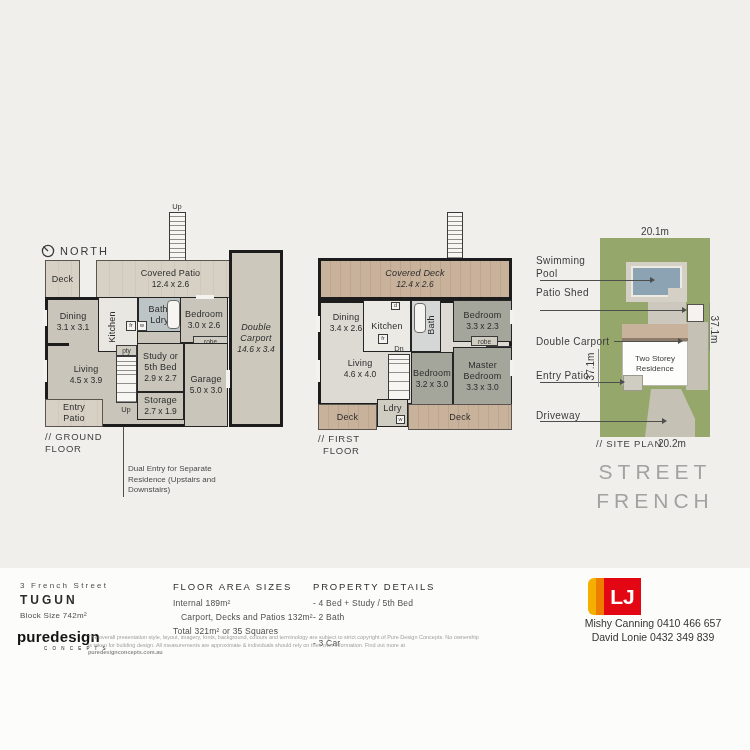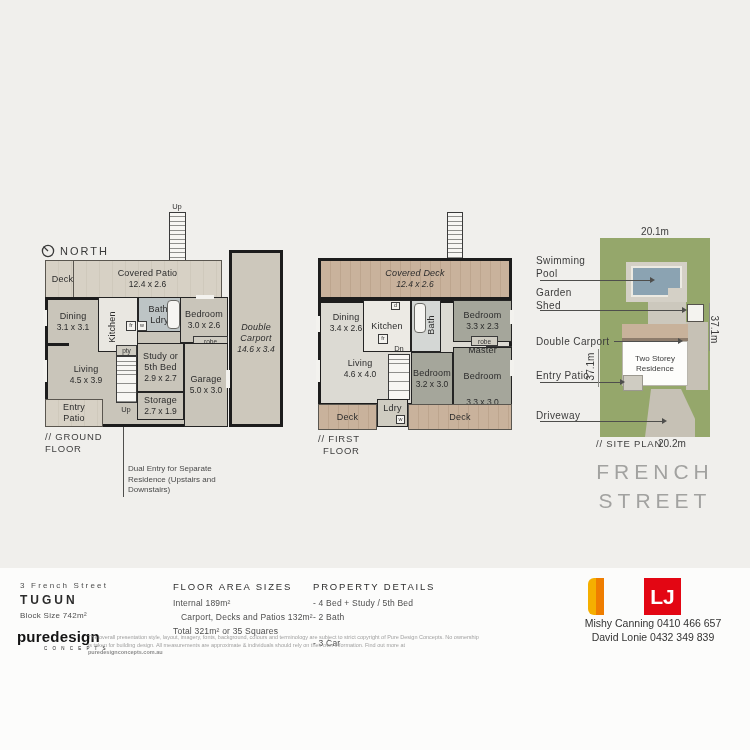--- a/index.html
+++ b/index.html
@@ -42,21 +42,21 @@
         </svg>
     </div>
     <div class="abs" style="left:60px;top:245px;font-size:11px;letter-spacing:2px;color:#3a3a3a;">NORTH</div>
 
     <div class="updn" style="left:166px;top:202px;width:22px;">Up</div>
     <div class="stairs" style="left:169px;top:212px;width:17px;height:50px;"></div>
 
     <div class="room edge patiotx" style="left:45px;top:260px;width:35px;height:38px;">
       <span class="rname">Deck</span>
     </div>
-    <div class="room edge patiotx" style="left:73px;top:260px;width:149px;height:38px;">
+    <div class="room edge patiotx" style="left:96px;top:260px;width:149px;height:38px;">
       <span class="rname">Covered Patio</span>
       <span class="rdims">12.4 x 2.6</span>
     </div>
 
     <div class="room wall3" style="left:229px;top:250px;width:54px;height:177px;background:#cdc8bc;">
       <span class="rname">Double</span>
       <span class="rname">Carport</span>
       <span class="rdims">14.6 x 3.4</span>
     </div>
 
@@ -184,21 +184,21 @@
       <div class="rdims">4.6 x 4.0</div>
     </div>
 
     <div class="updn" style="left:386px;top:344px;width:26px;">Dn</div>
     <div class="stairs" style="left:388px;top:354px;width:22px;height:46px;"></div>
 
     <div class="room wall2" style="left:411px;top:352px;width:42px;height:53px;background:#a5a69b;">
       <span class="rname">Bedroom</span>
       <span class="rdims">3.2 x 3.0</span>
     </div>
-    <div class="room wall2" style="left:453px;top:347px;width:59px;height:58px;background:#a5a69b;gap:15px;">
+    <div class="room wall2" style="left:453px;top:347px;width:59px;height:58px;background:#a5a69b;">
       <span class="rname">Master</span>
       <span class="rname">Bedroom</span>
       <span class="rdims">3.3 x 3.0</span>
     </div>
 
     <div class="room edge wood" style="left:318px;top:404px;width:59px;height:26px;">
       <span class="rname">Deck</span>
     </div>
     <div class="room edge wood" style="left:408px;top:404px;width:104px;height:26px;">
       <span class="rname">Deck</span>
@@ -241,21 +241,21 @@
       <span style="font-size:8px;color:#3c3c3c;line-height:10px;">Two Storey</span>
       <span style="font-size:8px;color:#3c3c3c;line-height:10px;">Residence</span>
     </div>
     <div class="abs" style="left:623px;top:375px;width:20px;height:16px;background:#cfccc2;border:1px solid #9b988f;box-sizing:border-box;"></div>
     <div class="abs" style="left:645px;top:389px;width:50px;height:48px;background:#c6c1b5;clip-path:polygon(12% 0,72% 0,100% 62%,100% 100%,0 100%);"></div>
 
     <div class="slabel" style="left:536px;top:254px;width:64px;">Swimming Pool</div>
     <div class="lead-h" style="left:540px;top:280px;width:110px;"></div>
     <div class="arr-r" style="left:650px;top:277px;"></div>
 
-    <div class="slabel" style="left:536px;top:286px;width:55px;">Garden Shed</div>
+    <div class="slabel" style="left:536px;top:286px;width:55px;">Patio Shed</div>
     <div class="lead-h" style="left:540px;top:310px;width:142px;"></div>
     <div class="arr-r" style="left:682px;top:307px;"></div>
 
     <div class="slabel" style="left:536px;top:335px;width:100px;">Double Carport</div>
     <div class="lead-h" style="left:614px;top:341px;width:64px;"></div>
     <div class="arr-r" style="left:678px;top:338px;"></div>
 
     <div class="slabel" style="left:536px;top:369px;width:80px;">Entry Patio</div>
     <div class="lead-h" style="left:540px;top:382px;width:80px;"></div>
     <div class="arr-r" style="left:620px;top:379px;"></div>
@@ -266,22 +266,22 @@
 
     <div class="abs" style="left:568px;top:361px;width:44px;text-align:center;font-size:10px;color:#3b3b3b;transform:rotate(-90deg);">37.1m</div>
     <div class="lead-v" style="left:598px;top:349px;height:38px;background:#8a8a86;"></div>
     <div class="abs" style="left:692px;top:324px;width:44px;text-align:center;font-size:10px;color:#3b3b3b;transform:rotate(90deg);">37.1m</div>
     <div class="lead-v" style="left:709px;top:303px;height:48px;background:#8a8a86;"></div>
 
     <div class="floorlab" style="left:596px;top:438px;">// SITE PLAN</div>
     <div class="abs" style="left:658px;top:438px;font-size:10px;color:#3b3b3b;">20.2m</div>
 
     <div class="abs" style="left:575px;top:457px;width:160px;text-align:center;font-size:21px;letter-spacing:5px;line-height:29px;color:#a2a2a0;">
+      <div>STREET</div>
       <div>FRENCH</div>
-      <div>STREET</div>
     </div>
   </div>
 
   <div class="abs" style="left:0;top:568px;width:750px;height:182px;background:#fcfcfb;">
 
     <div class="abs" style="left:20px;top:13px;font-size:8px;letter-spacing:2.2px;color:#4e4e4e;">3 French Street</div>
     <div class="abs" style="left:20px;top:25px;font-size:12px;font-weight:700;letter-spacing:3px;color:#2c2c2c;">TUGUN</div>
     <div class="abs" style="left:20px;top:43px;font-size:8px;letter-spacing:.3px;color:#4e4e4e;">Block Size  742m²</div>
 
     <div class="abs" style="left:17px;top:60px;">
@@ -301,19 +301,19 @@
       <div class="fline" style="margin-top:6px;">- 4 Bed + Study / 5th Bed</div>
       <div class="fline" style="margin-top:4px;">- 2 Bath</div>
       <div class="fline" style="margin-top:16px;">- 3 Car</div>
     </div>
 
     <div class="abs" style="left:88px;top:66px;width:392px;font-size:5.5px;line-height:7.5px;color:#a1a1a1;"><span>The overall presentation style, layout, imagery, fonts, background, colours and terminology are subject to strict copyright of Pure Design Concepts. No ownership is taken for building design. All measurements are approximate &amp; individuals should rely on their own information. Find out more at </span><b style="color:#8d8d8d;">puredesignconcepts.com.au</b></div>
 
     <div class="abs" style="left:588px;top:10px;width:130px;height:37px;border-radius:6px;overflow:hidden;display:flex;">
       <div style="width:8px;background:#f5af00;"></div>
       <div style="width:8px;background:#ef7d00;"></div>
-      <div style="width:37px;background:#e30613;display:flex;align-items:center;justify-content:center;color:#fff;font-size:21px;font-weight:700;margin-left:40px;">LJ</div>
+      <div style="width:37px;background:#e30613;display:flex;align-items:center;justify-content:center;color:#fff;font-size:21px;font-weight:700;">LJ</div>
     </div>
     <div class="abs" style="left:553px;top:49px;width:200px;text-align:center;font-size:10.5px;color:#333;">Mishy Canning  0410 466 657</div>
     <div class="abs" style="left:553px;top:63px;width:200px;text-align:center;font-size:10.5px;color:#333;">David Lonie  0432 349 839</div>
   </div>
 
 </div>
 
 </body></html>

